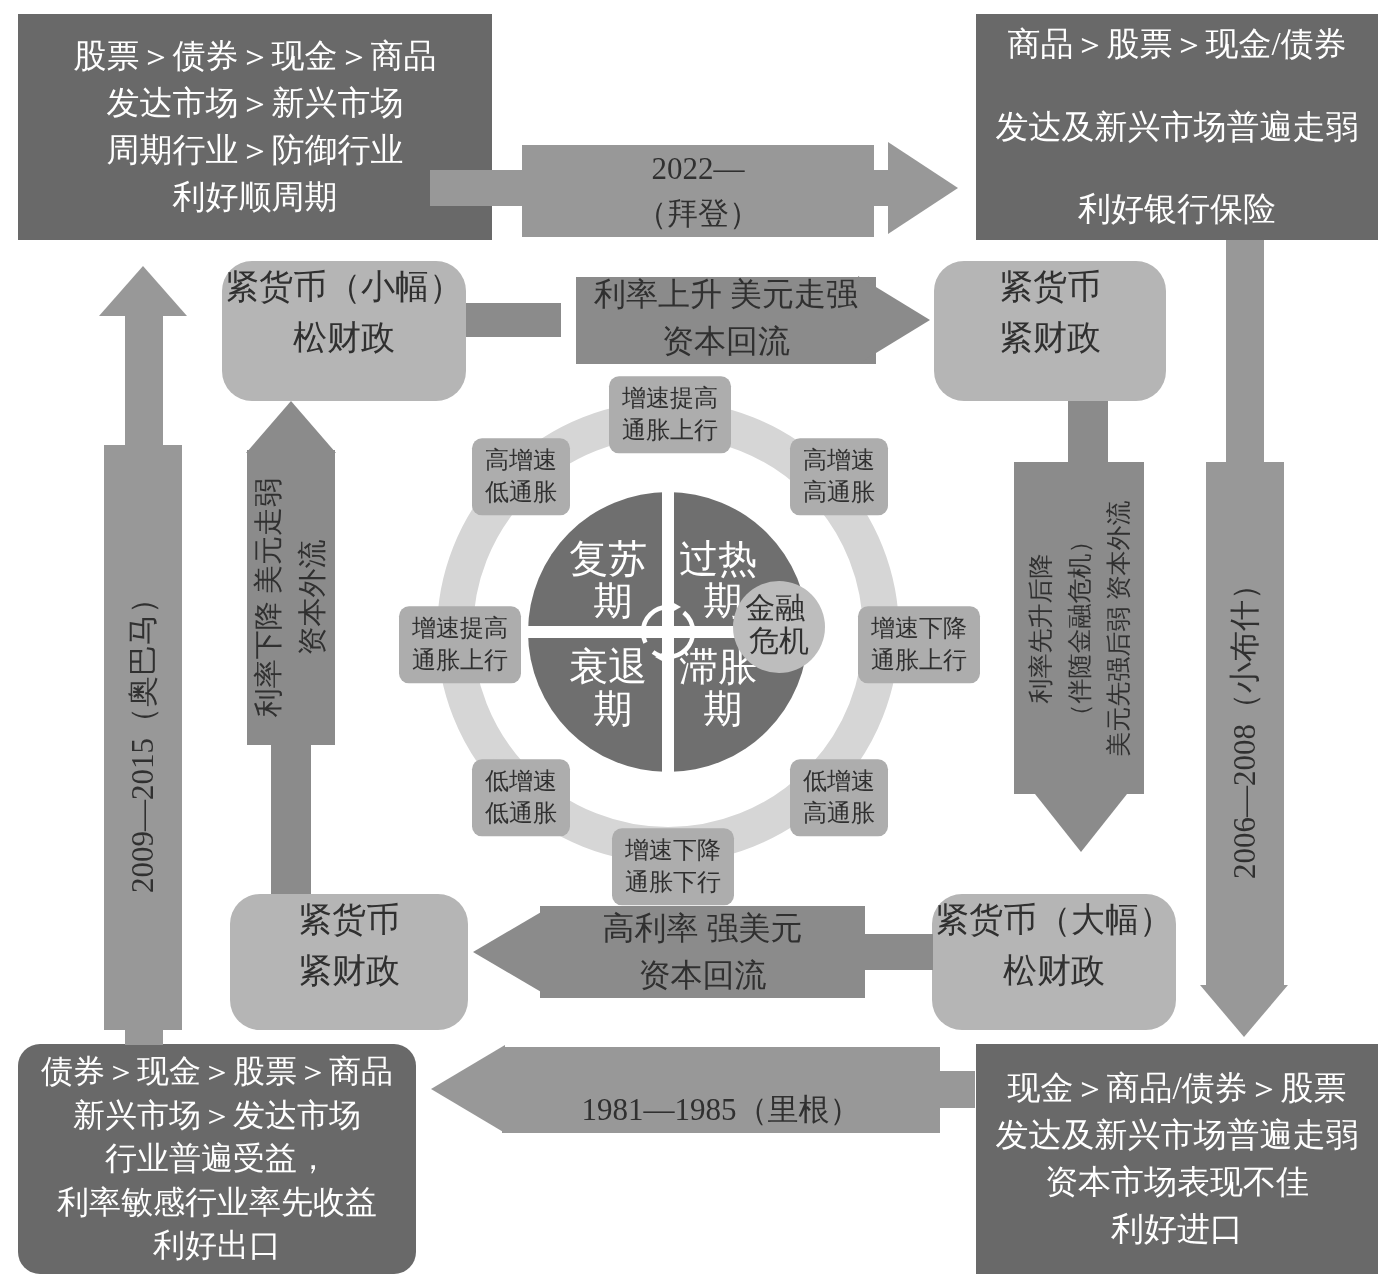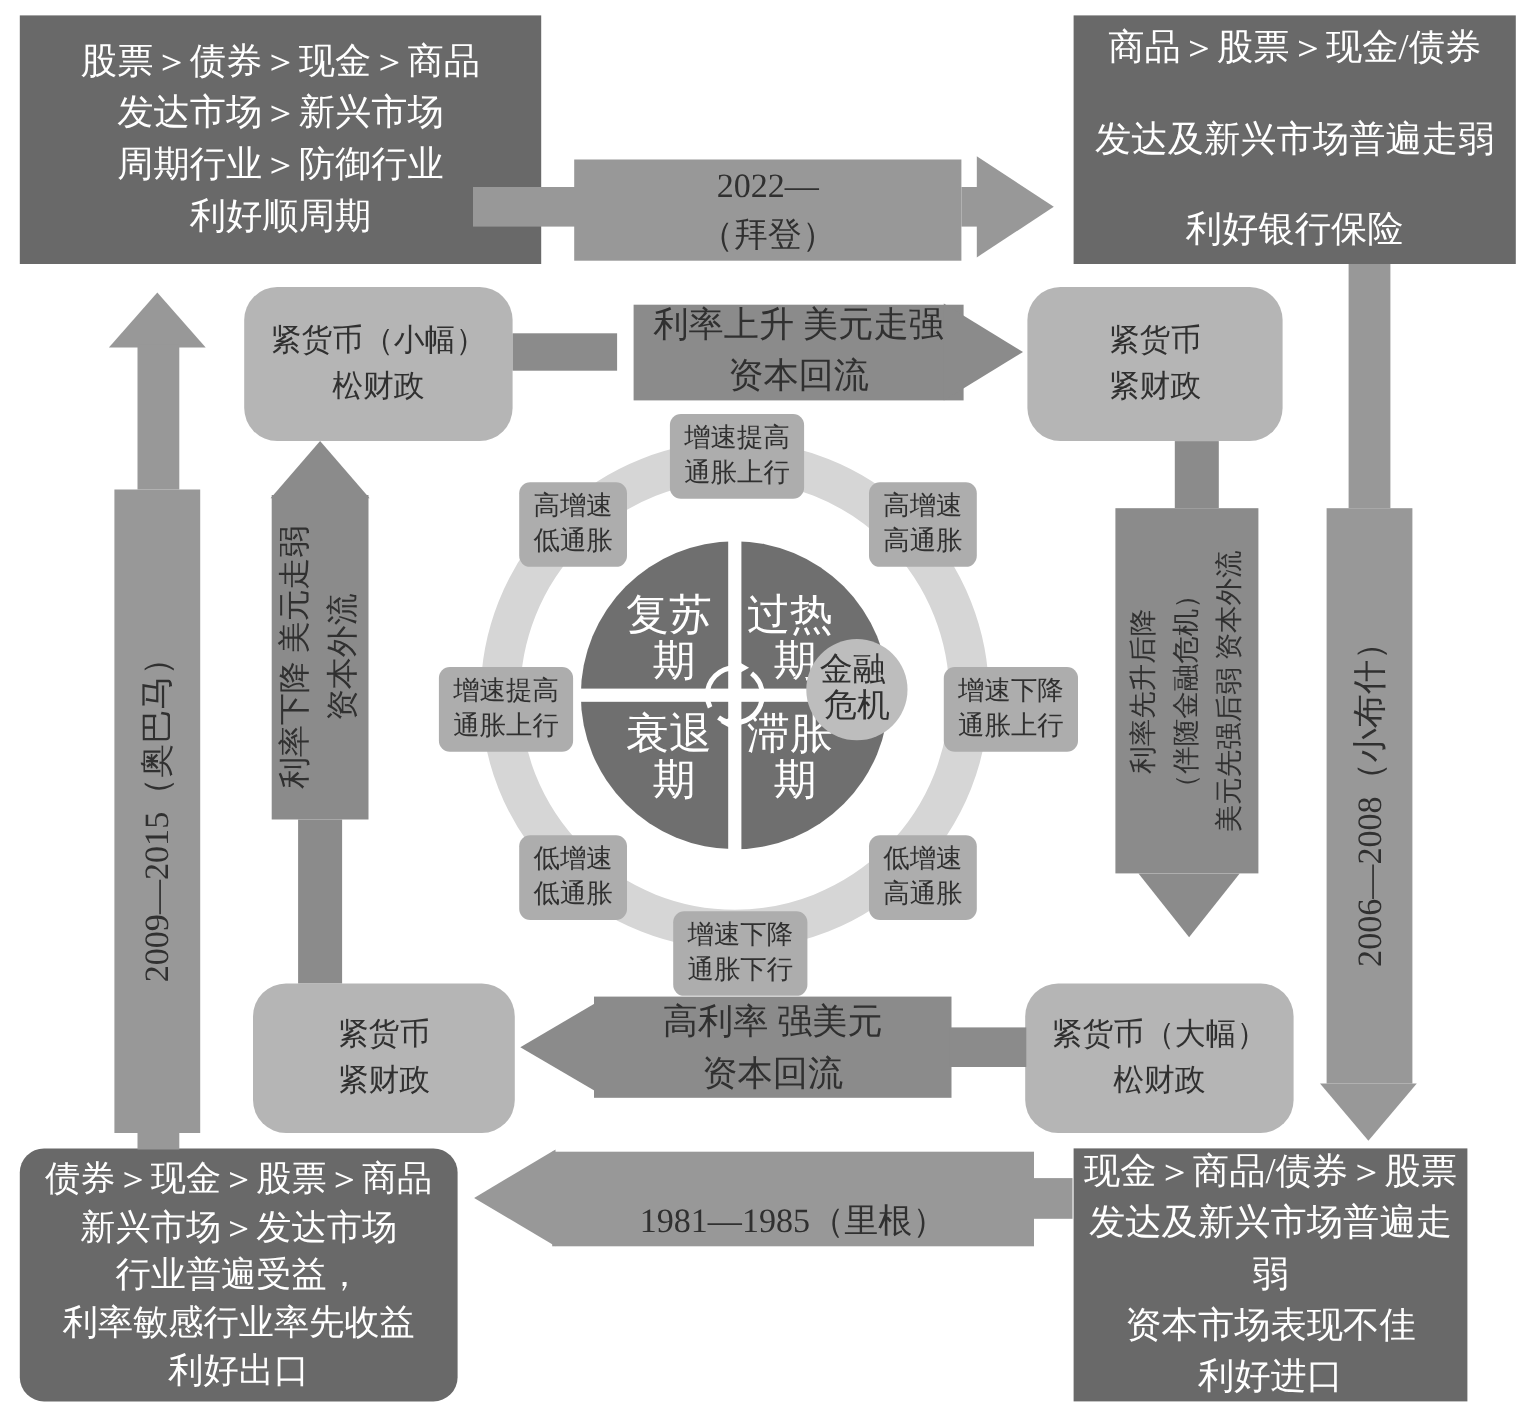--- a/index.html
+++ b/index.html
@@ -12,22 +12,22 @@
     position:relative;width:1394px;height:1280px;background:var(--background);
     font-family:"Liberation Serif","DejaVu Serif",serif;overflow:hidden;
   }
   .box-dark{
     position:absolute;background:var(--dark-box);color:var(--light-text);
     display:flex;flex-direction:column;align-items:center;justify-content:center;
     font-size:33px;line-height:1.42;text-align:center;
   }
   .pol{
     position:absolute;background:var(--policy-box);color:var(--dark-text);
-    border-radius:30px;display:flex;flex-direction:column;align-items:center;justify-content:center;
-    font-size:28px;line-height:1.5;text-align:center;
+    border-radius:30px;display:flex;flex-direction:column;align-items:center;
+    font-size:34px;line-height:1.5;text-align:center;
   }
   .stage{
     position:absolute;background:var(--stage-box);color:var(--dark-text);
     border-radius:10px;padding:7px 13px;font-size:24px;line-height:1.32;text-align:center;
     transform:translate(-50%,-50%);white-space:nowrap;
   }
   .shaft{position:absolute;}
   .band{
     position:absolute;display:flex;flex-direction:column;align-items:center;justify-content:flex-end;
     color:var(--dark-text);text-align:center;
@@ -64,21 +64,21 @@
   </div>
 
   <div class="box-dark" style="left:18px;top:1044px;width:398px;height:230px;font-size:32px;line-height:1.36;border-radius:22px;">
     <div>债券＞现金＞股票＞商品</div>
     <div>新兴市场＞发达市场</div>
     <div>行业普遍受益，</div>
     <div>利率敏感行业率先收益</div>
     <div>利好出口</div>
   </div>
 
-  <div class="box-dark" style="left:976px;top:1044px;width:358px;height:230px;">
+  <div class="box-dark" style="left:976px;top:1044px;width:402px;height:230px;">
     <div>现金＞商品/债券＞股票</div>
     <div>发达及新兴市场普遍走弱</div>
     <div>资本市场表现不佳</div>
     <div>利好进口</div>
   </div>
 
   <div>
     <div class="shaft outer-fill" style="left:430px;top:170px;width:95px;height:36px;"></div>
     <div class="band h-band outer-fill" style="left:522px;top:145px;width:352px;height:92px;">
       <div>2022—</div>

